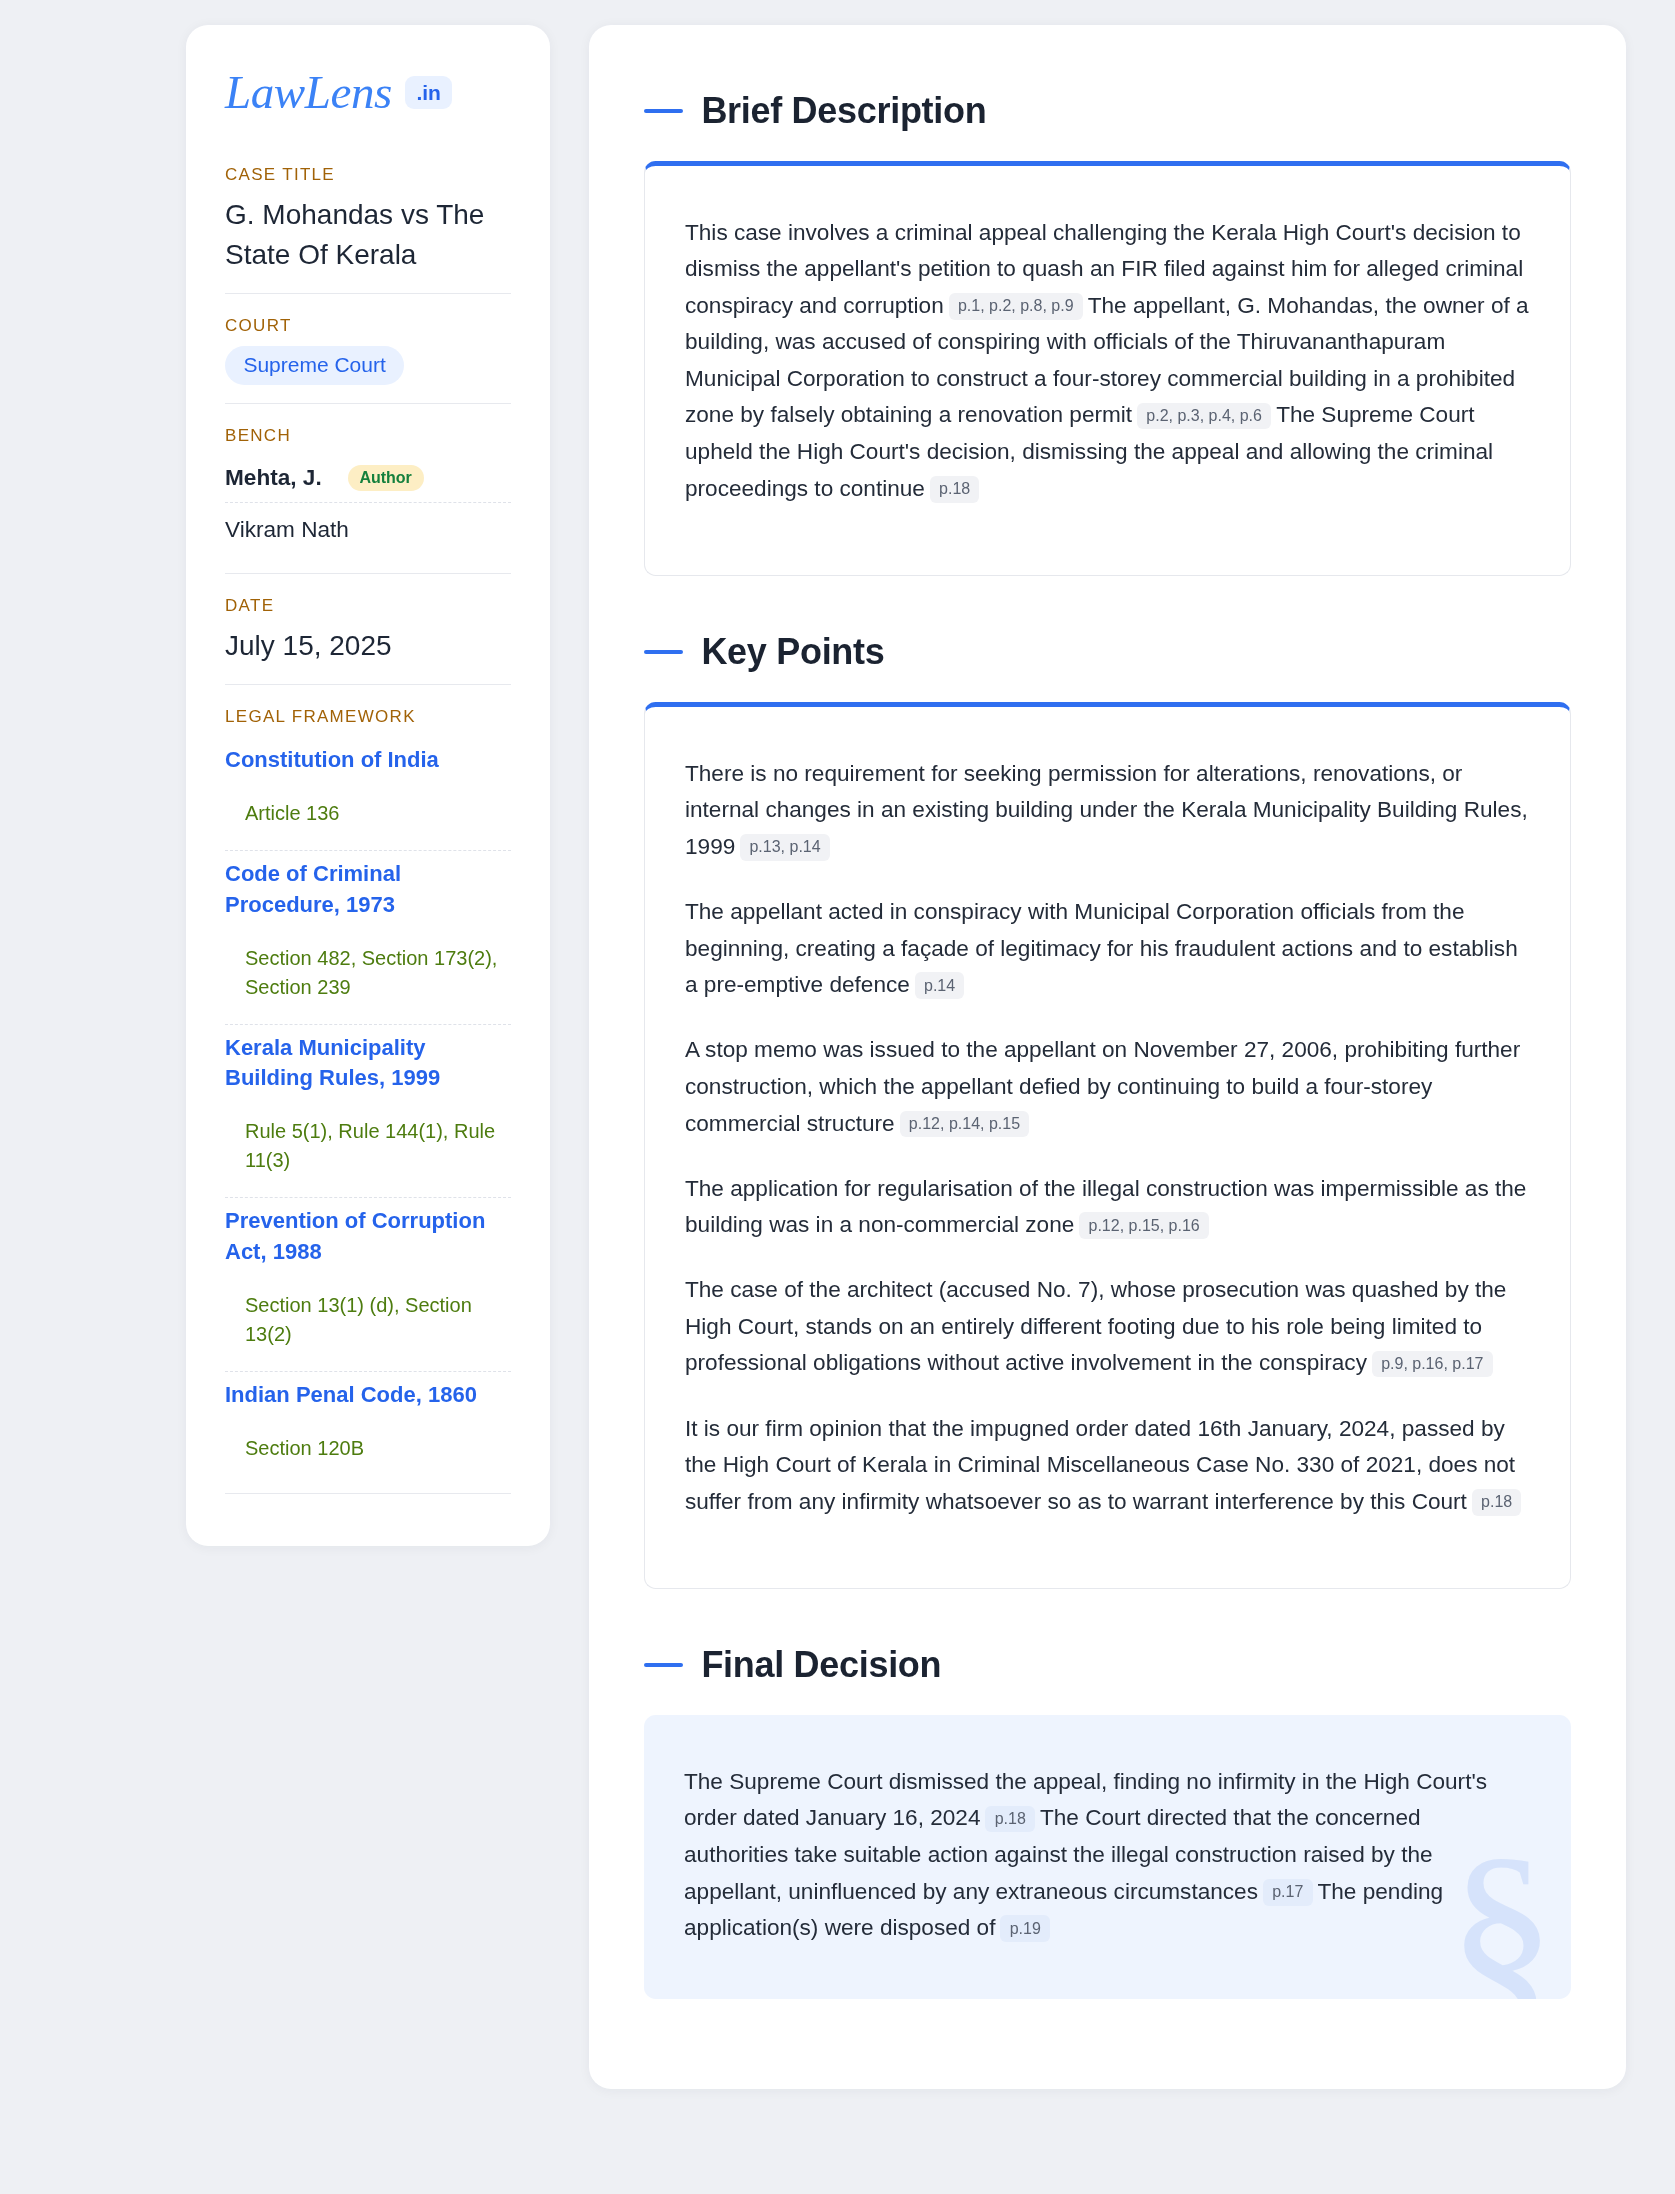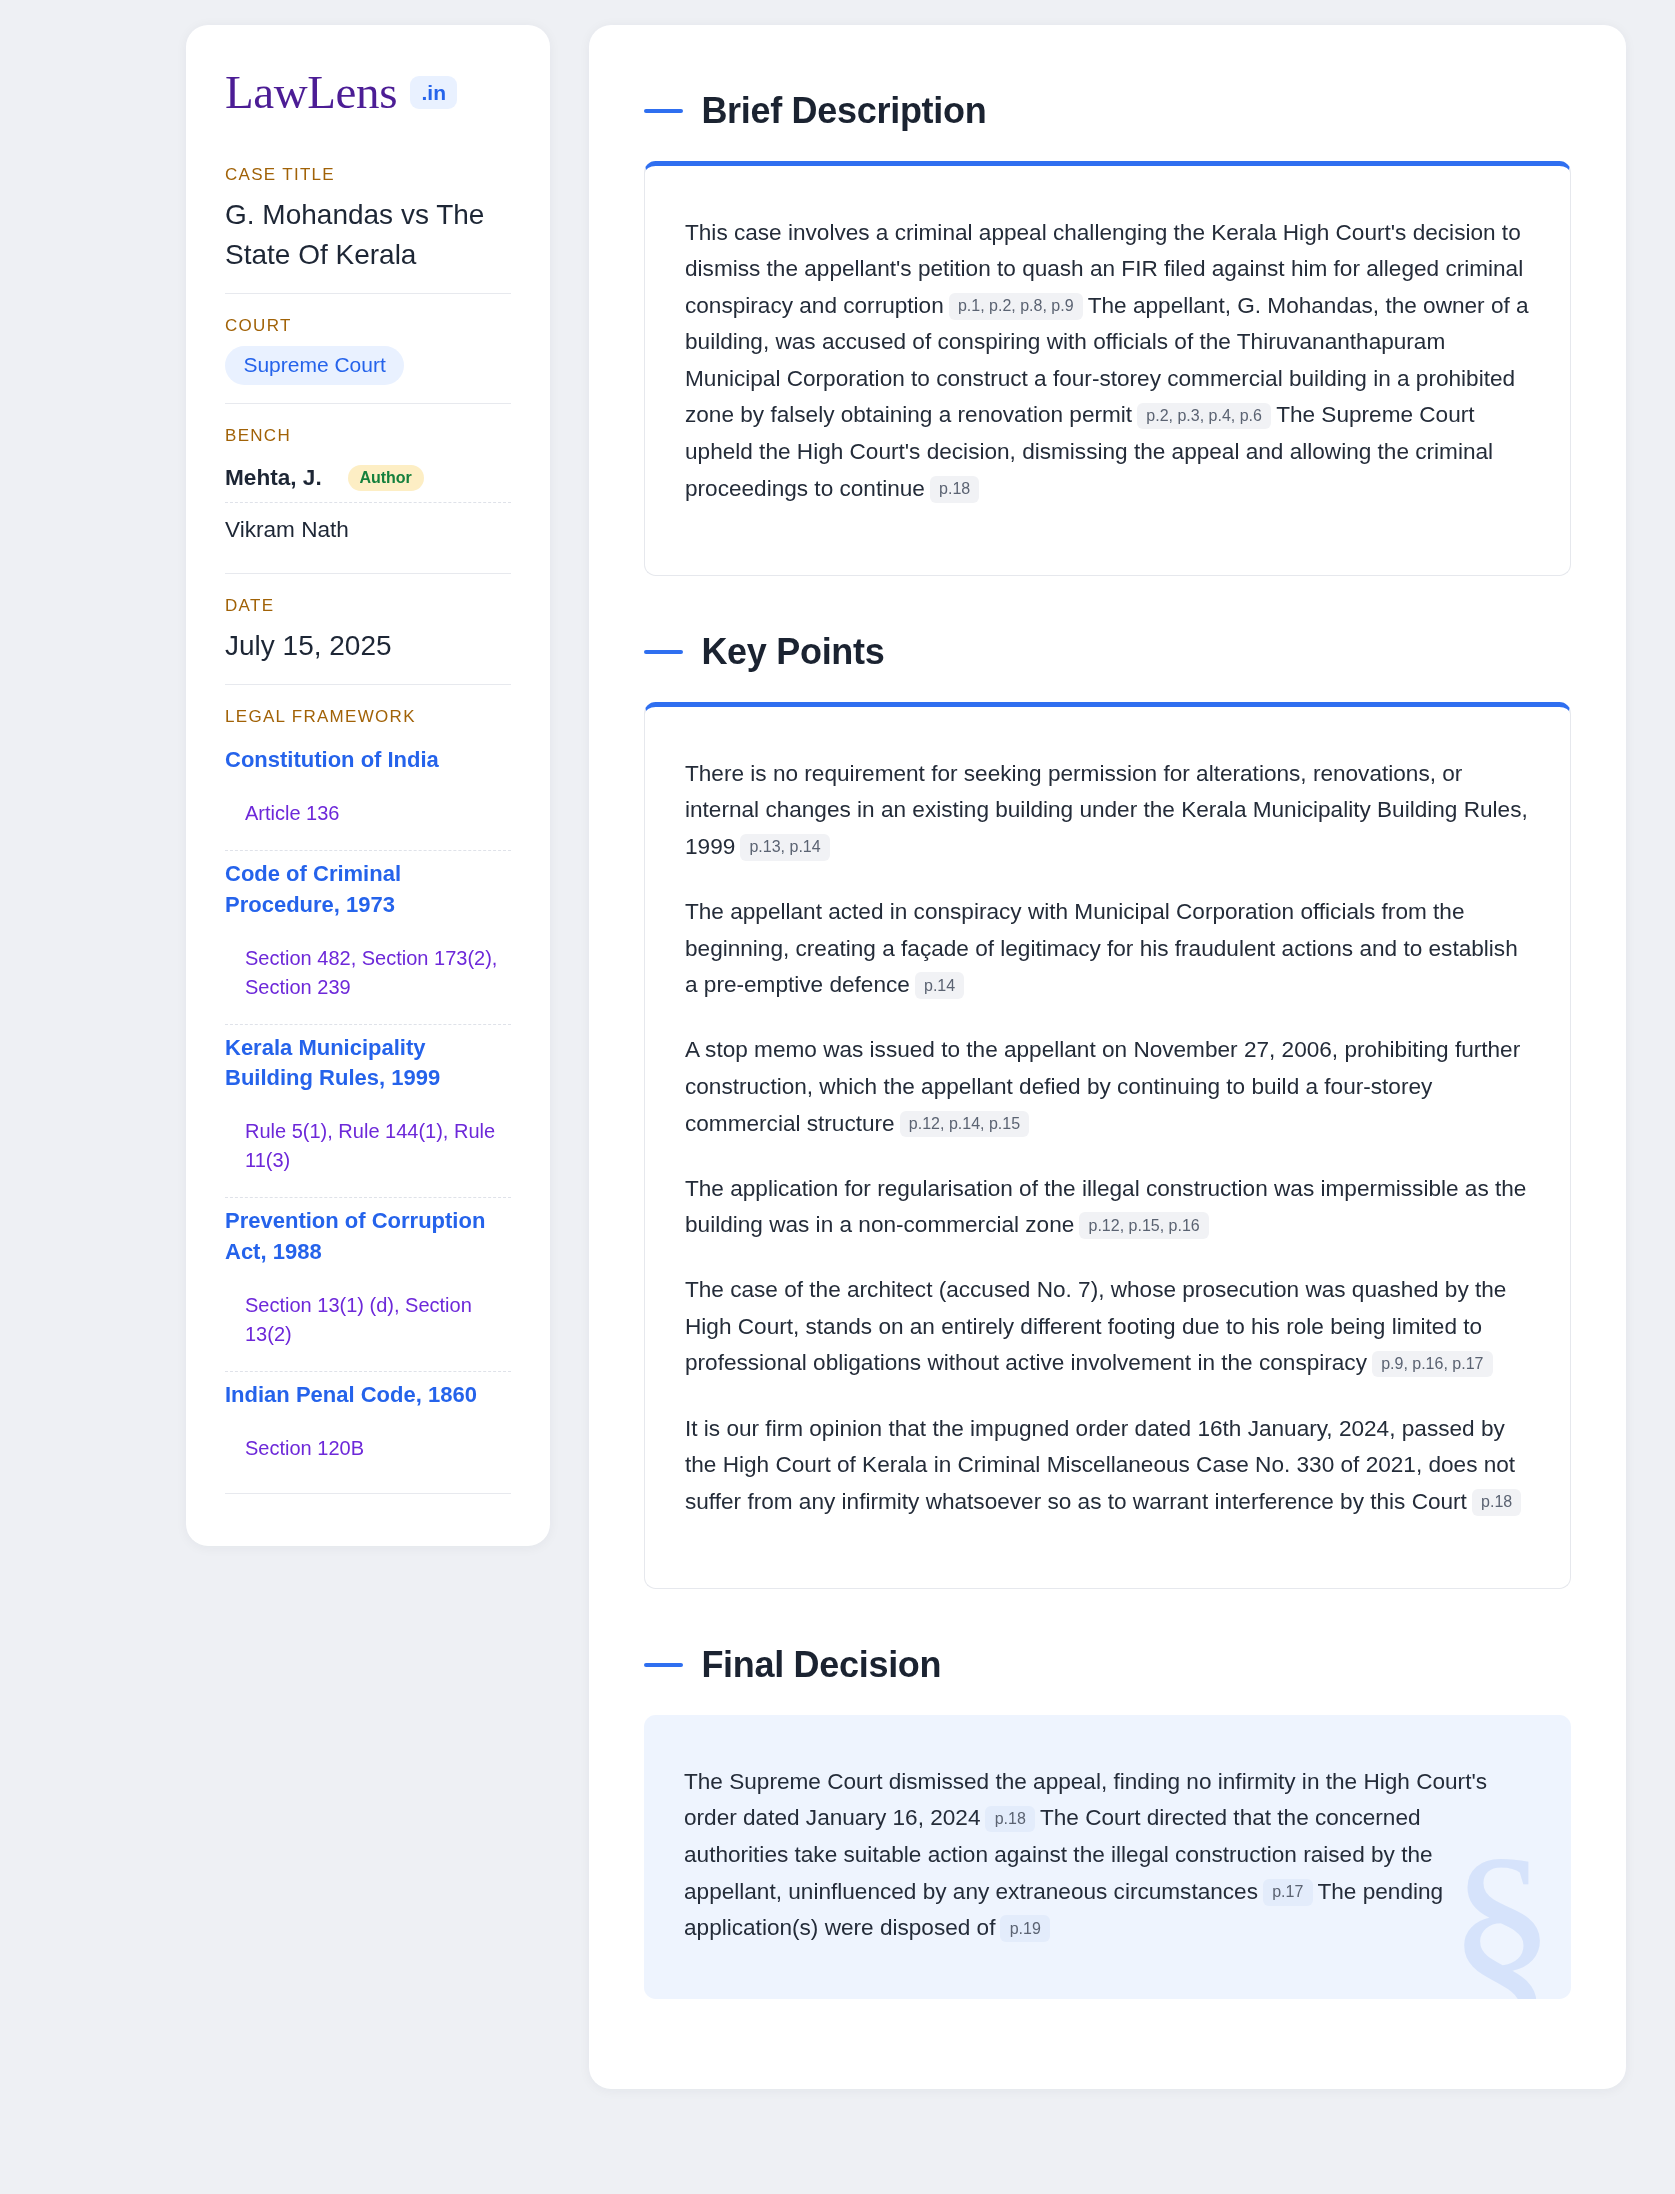--- a/index.html
+++ b/index.html
@@ -35,21 +35,22 @@
     display: flex;
     align-items: center;
     gap: 13.4px;
     margin-bottom: 49px;
   }
   .brand-name {
     font-family: "Liberation Serif", serif;
     font-size: 47px;
     line-height: 1;
     letter-spacing: -0.4px;
-    color: #4c1d95;
+    color: #3b82f6;
+    font-style: italic;
   }
   .brand-tld {
     background: #e9f1ff;
     color: #2563eb;
     font-size: 21px;
     font-weight: 700;
     border-radius: 9px;
     padding: 5.9px 11px 6.7px 11px;
     line-height: 1;
   }
@@ -111,21 +112,21 @@
     font-size: 22px;
     font-weight: 700;
     line-height: 1.38;
     color: #2563eb;
     margin-bottom: 11.7px;
     cursor: pointer;
   }
   .law-sections {
     font-size: 20px;
     line-height: 1.45;
-    color: #6d28d9;
+    color: #4d7c0f;
     padding: 11.7px 0 17px 20px;
   }
   .law-foot { border-top: 0.8px solid #e7e9ee; margin-top: 8.4px; }
 
   
   .main {
     flex: 1 1 auto;
     background: #ffffff;
     border-radius: 22px;
     padding: 65px 55px 90px 55px;

